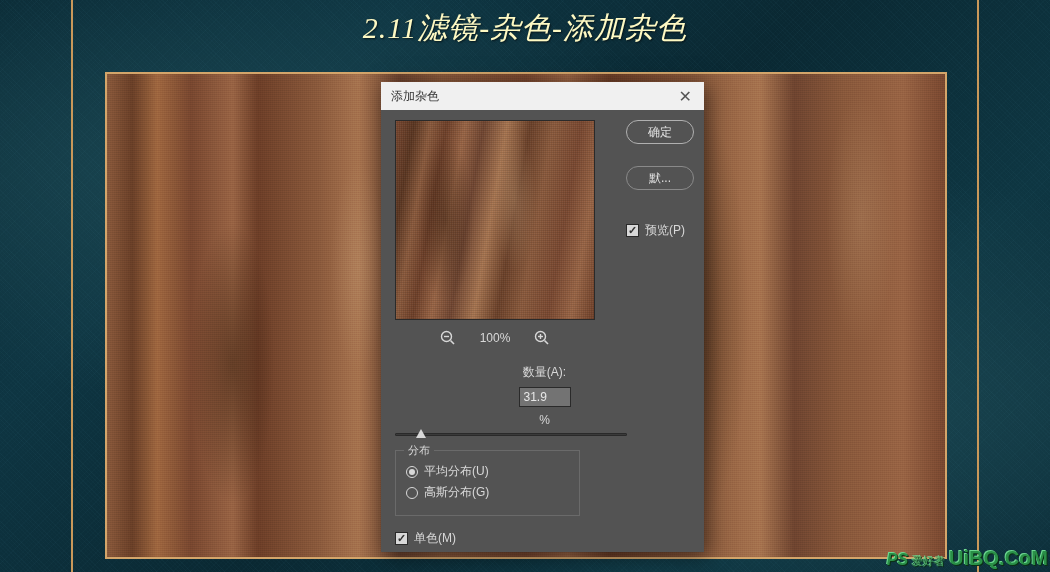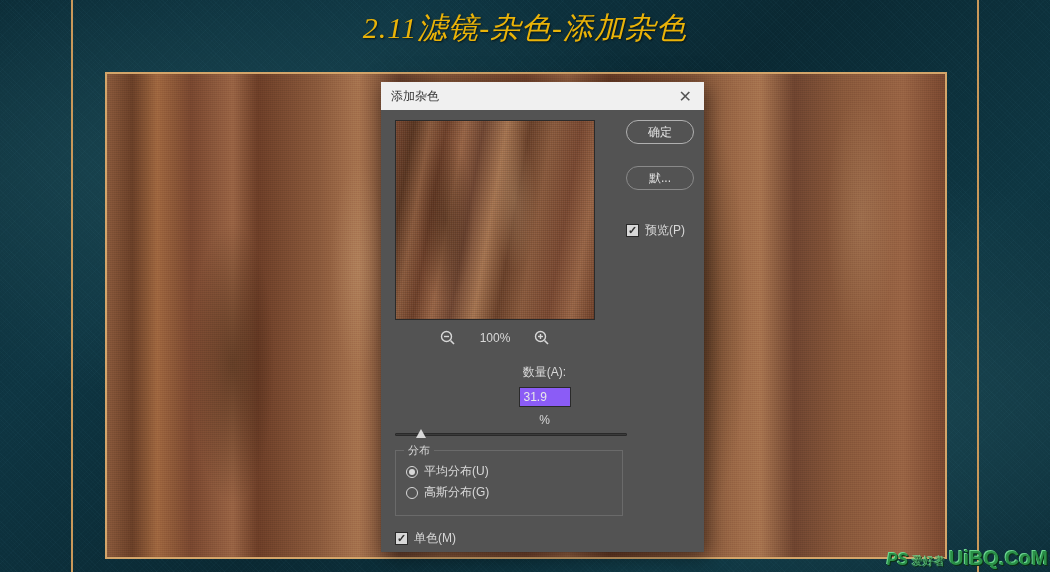--- a/index.html
+++ b/index.html
@@ -29,21 +29,21 @@
   border-right: 2px solid #c9985a;
 }
 
 
 .title {
   position: absolute; top: 8px; left: 0; width: 100%;
   text-align: center;
   font-family: "SimSun", "STSong", serif;
   font-size: 30px;
   font-style: italic;
-  color: #eab308;
+  color: #fef9c3;
   text-shadow: 1px 1px 2px rgba(0,0,0,0.6);
   letter-spacing: 1px;
 }
 
 
 .canvas-area {
   position: absolute;
   left: 105px; top: 72px; width: 842px; height: 487px;
   border: 2px solid #d4a56a;
   overflow: hidden;
@@ -123,37 +123,37 @@
 .zoom-icon { width: 16px; height: 16px; display: inline-flex; align-items: center; justify-content: center; }
 .zoom-icon svg { stroke: #d8d8d8; fill: none; }
 .zoom-label { font-size: 12px; }
 
 .amount-row {
   display: flex; align-items: center; gap: 6px;
   margin-top: 18px; margin-left: 4px; flex-direction: column;
 }
 .amount-row label { font-size: 12px; }
 .amount-input {
-  width: 52px; height: 20px; background: #8b5cf6; border: 1px solid #2a2a2a;
+  width: 52px; height: 20px; background: #737373; border: 1px solid #2a2a2a;
   color: #e8e8e8; font-size: 12px; padding: 0 4px;
 }
 .pct { font-size: 12px; }
 
 .slider-wrap { margin-top: 6px; margin-left: 4px; width: 232px; position: relative; }
 .slider-track { height: 3px; background: #3a3a3a; border: 1px solid #2a2a2a; border-radius: 1px; position: relative; }
 .slider-thumb {
   position: absolute; top: -4px; left: 21px;
   width: 0; height: 0;
   border-left: 5px solid transparent;
   border-right: 5px solid transparent;
   border-bottom: 9px solid #d8d8d8;
 }
 
 .fieldset {
-  margin-top: 14px; margin-left: 4px; width: 228px;
+  margin-top: 14px; margin-left: 4px; width: 185px;
   border: 1px solid #6a6a6a; padding: 8px 10px 10px;
   position: relative;
 }
 .fieldset-legend {
   position: absolute; top: -8px; left: 8px;
   background: #535353; padding: 0 4px; font-size: 11px;
 }
 .radio-row { display: flex; align-items: center; gap: 6px; margin: 4px 0; }
 .radio {
   width: 12px; height: 12px; border-radius: 50%;

